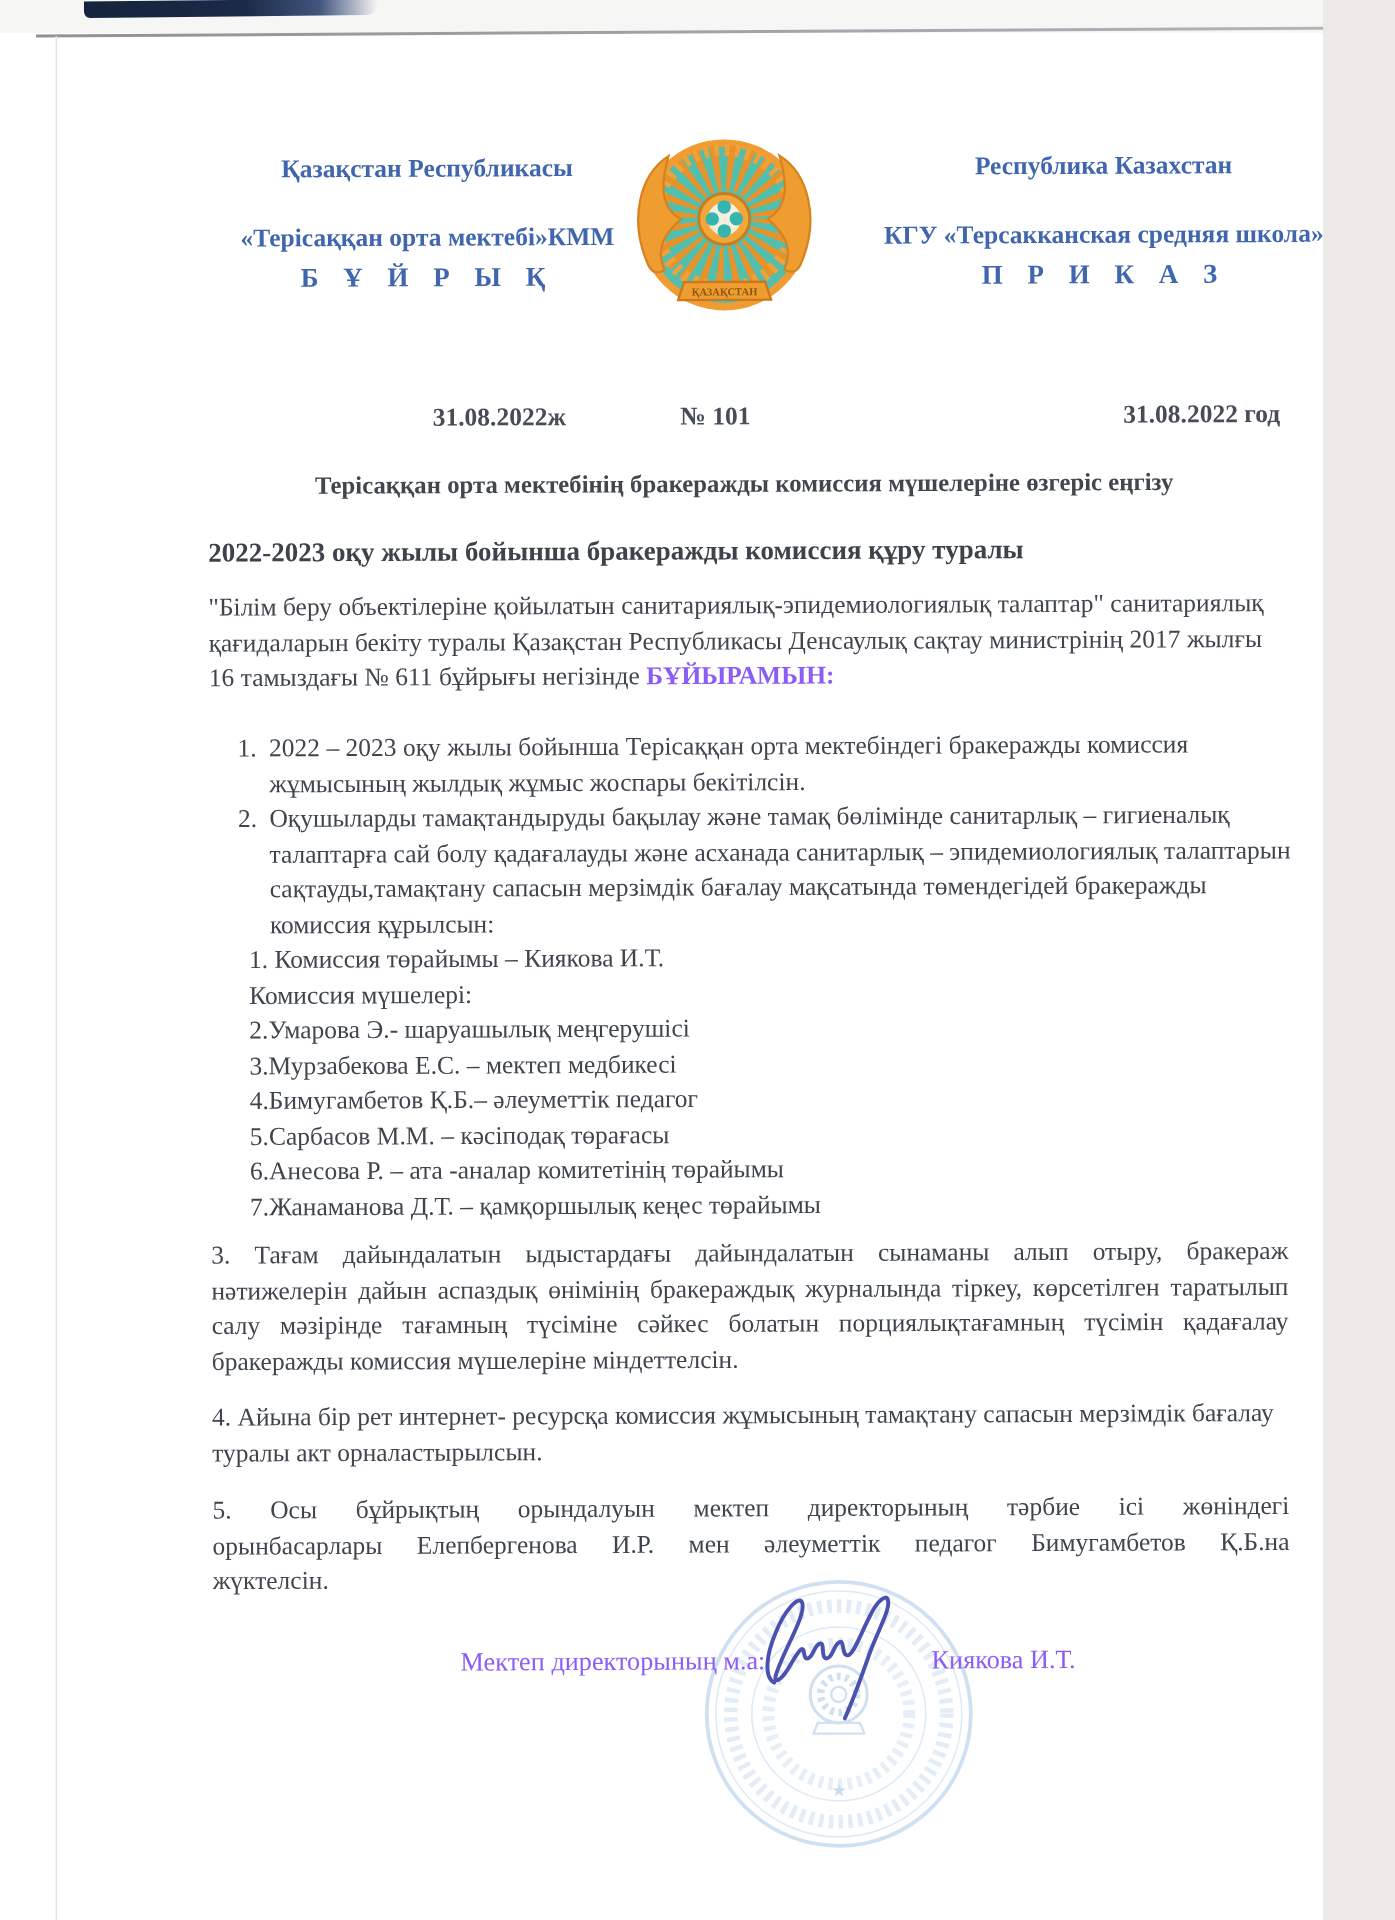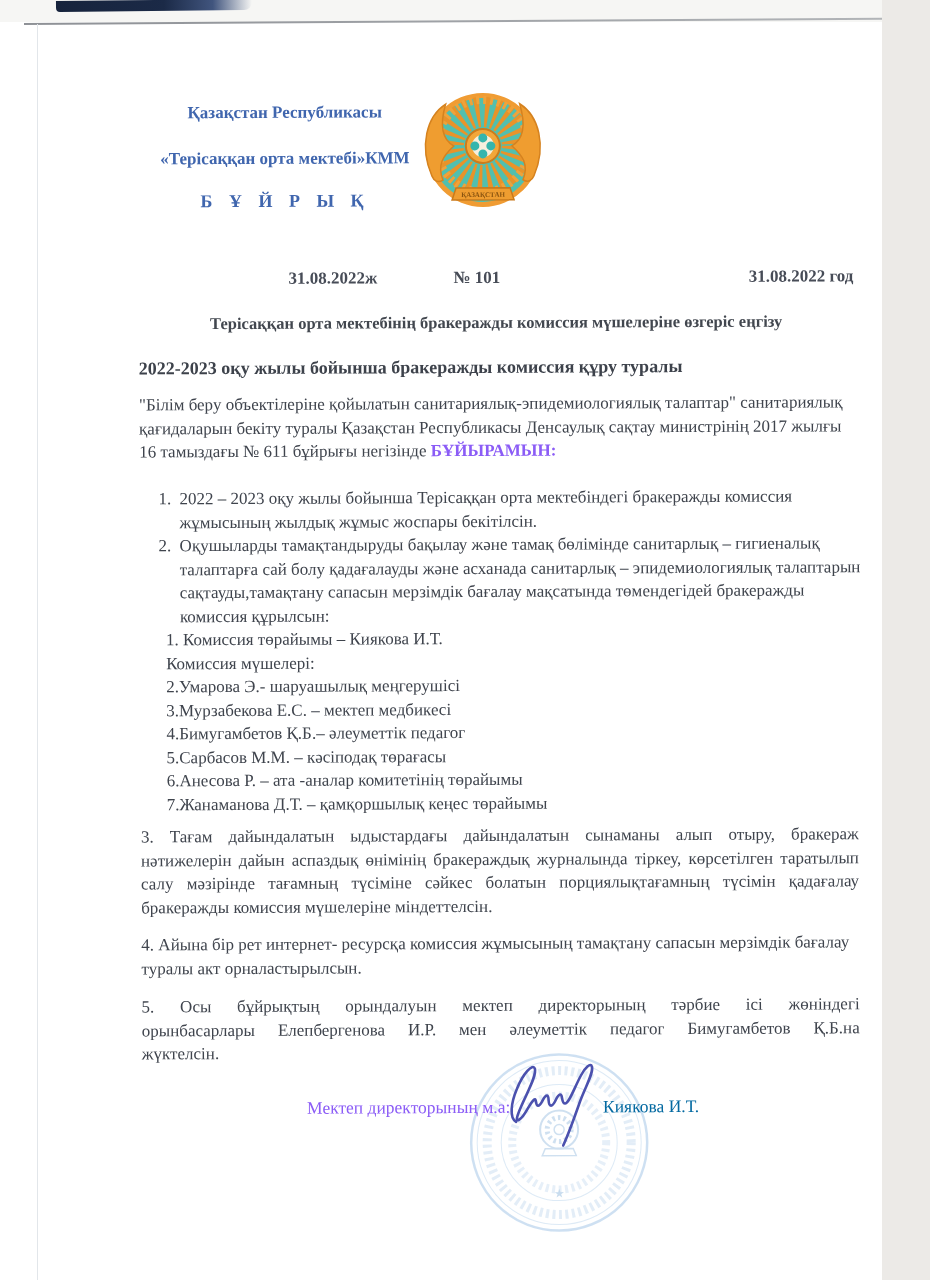--- a/index.html
+++ b/index.html
@@ -16,42 +16,42 @@
   .artifact-vline{position:absolute;left:37px;top:24px;width:1px;height:1256px;background:#e2e6ea;}
   .artifact-square{position:absolute;left:908px;top:1262px;width:11px;height:13px;background:#cdd0d2;}
   
   .doc{position:absolute;left:0;top:0;width:930px;height:1280px;transform:rotate(-0.25deg);
         color:#3f444d;font-size:17px;line-height:23.5px;}
   .hdr-block{position:absolute;text-align:center;color:#4066ae;font-weight:bold;font-size:17px;}
   .hdr-left{left:147px;top:100px;width:280px;}
   .hdr-right{left:588px;top:100px;width:300px;}
   .hdr-line{white-space:nowrap;}
   .hdr-line.org{margin-top:22px;}
-  .hdr-line.doctype{margin-top:20px;letter-spacing:6px;font-size:18px;}
+  .hdr-line.doctype{margin-top:4px;letter-spacing:6px;font-size:18px;}
   .emblem{position:absolute;left:418px;top:88px;width:134px;height:138px;}
   .meta{position:absolute;left:140px;top:266px;width:715px;height:24px;font-weight:bold;color:#474c57;}
   .m-kz{position:absolute;left:150px;}
   .m-no{position:absolute;left:315px;}
   .m-ru{position:absolute;right:0;}
   .title{position:absolute;left:140px;top:311px;width:715px;text-align:center;font-weight:bold;
         color:#42474f;font-size:16.5px;}
   .subject{position:absolute;left:140px;top:356px;width:718px;font-weight:bold;font-size:18px;color:#3d424b;}
   .preamble{position:absolute;left:140px;top:392px;width:718px;}
   .preamble b{color:#8b5cf6;}
   .list{position:absolute;left:140px;top:486px;width:690px;margin:0;padding-left:36px;}
   .list li{padding-left:4px;}
   .comm{margin-left:-14px;}
   .para{position:absolute;left:140px;width:718px;}
   .p3{top:824px;text-align:justify;}
   .p4{top:932px;}
   .p5{top:994px;text-align:justify;word-spacing:9px;}
   .stamp{position:absolute;left:462px;top:1048px;opacity:0.62;}
   .signature{position:absolute;left:498px;top:1058px;}
   .sig-label{position:absolute;left:305px;top:1096px;font-size:17.5px;color:#8b5cf6;}
-  .sig-name{position:absolute;left:601px;top:1096px;font-size:17.5px;color:#0369a1;}
+  .sig-name{position:absolute;left:619px;top:1096px;font-size:17.5px;color:#8b5cf6;}
 </style>
 </head>
 <body>
 
 <div class="scan">
   <div class="sheet"></div>
   <div class="artifact-blob"></div>
   <div class="artifact-line"></div>
   <div class="artifact-vline"></div>
   <div class="artifact-square"></div>
@@ -76,20 +76,25 @@
         <circle cx="67" cy="58" r="11" fill="#f6efdd"></circle>
         <circle cx="67" cy="50" r="4.5" fill="#35b5ad"></circle>
         <circle cx="67" cy="66" r="4.5" fill="#35b5ad"></circle>
         <circle cx="59" cy="58" r="4.5" fill="#35b5ad"></circle>
         <circle cx="75" cy="58" r="4.5" fill="#35b5ad"></circle>
         <path d="M40,100 L94,100 L98,112 L36,112 Z" fill="#ef9d30" stroke="#c9791b" stroke-width="1.5"></path>
         <text x="67" y="109" text-anchor="middle" font-size="7" font-weight="bold" fill="#8a5410">ҚАЗАҚСТАН</text>
       </svg>
     </div>
 
+    <div class="hdr-block hdr-right">
+      <div class="hdr-line">Республика  Казахстан</div>
+      <div class="hdr-line org">КГУ «Терсакканская средняя школа»</div>
+      <div class="hdr-line doctype">П Р И К А З</div>
+    </div>
 
     <div class="meta">
       <span class="m-kz">31.08.2022ж</span>
       <span class="m-no">№ 101</span>
       <span class="m-ru">31.08.2022 год</span>
     </div>
 
     <div class="title">Терісаққан орта мектебінің бракеражды комиссия мүшелеріне өзгеріс еңгізу</div>
 
     <div class="subject">2022-2023 оқу жылы бойынша бракеражды комиссия құру туралы</div>

